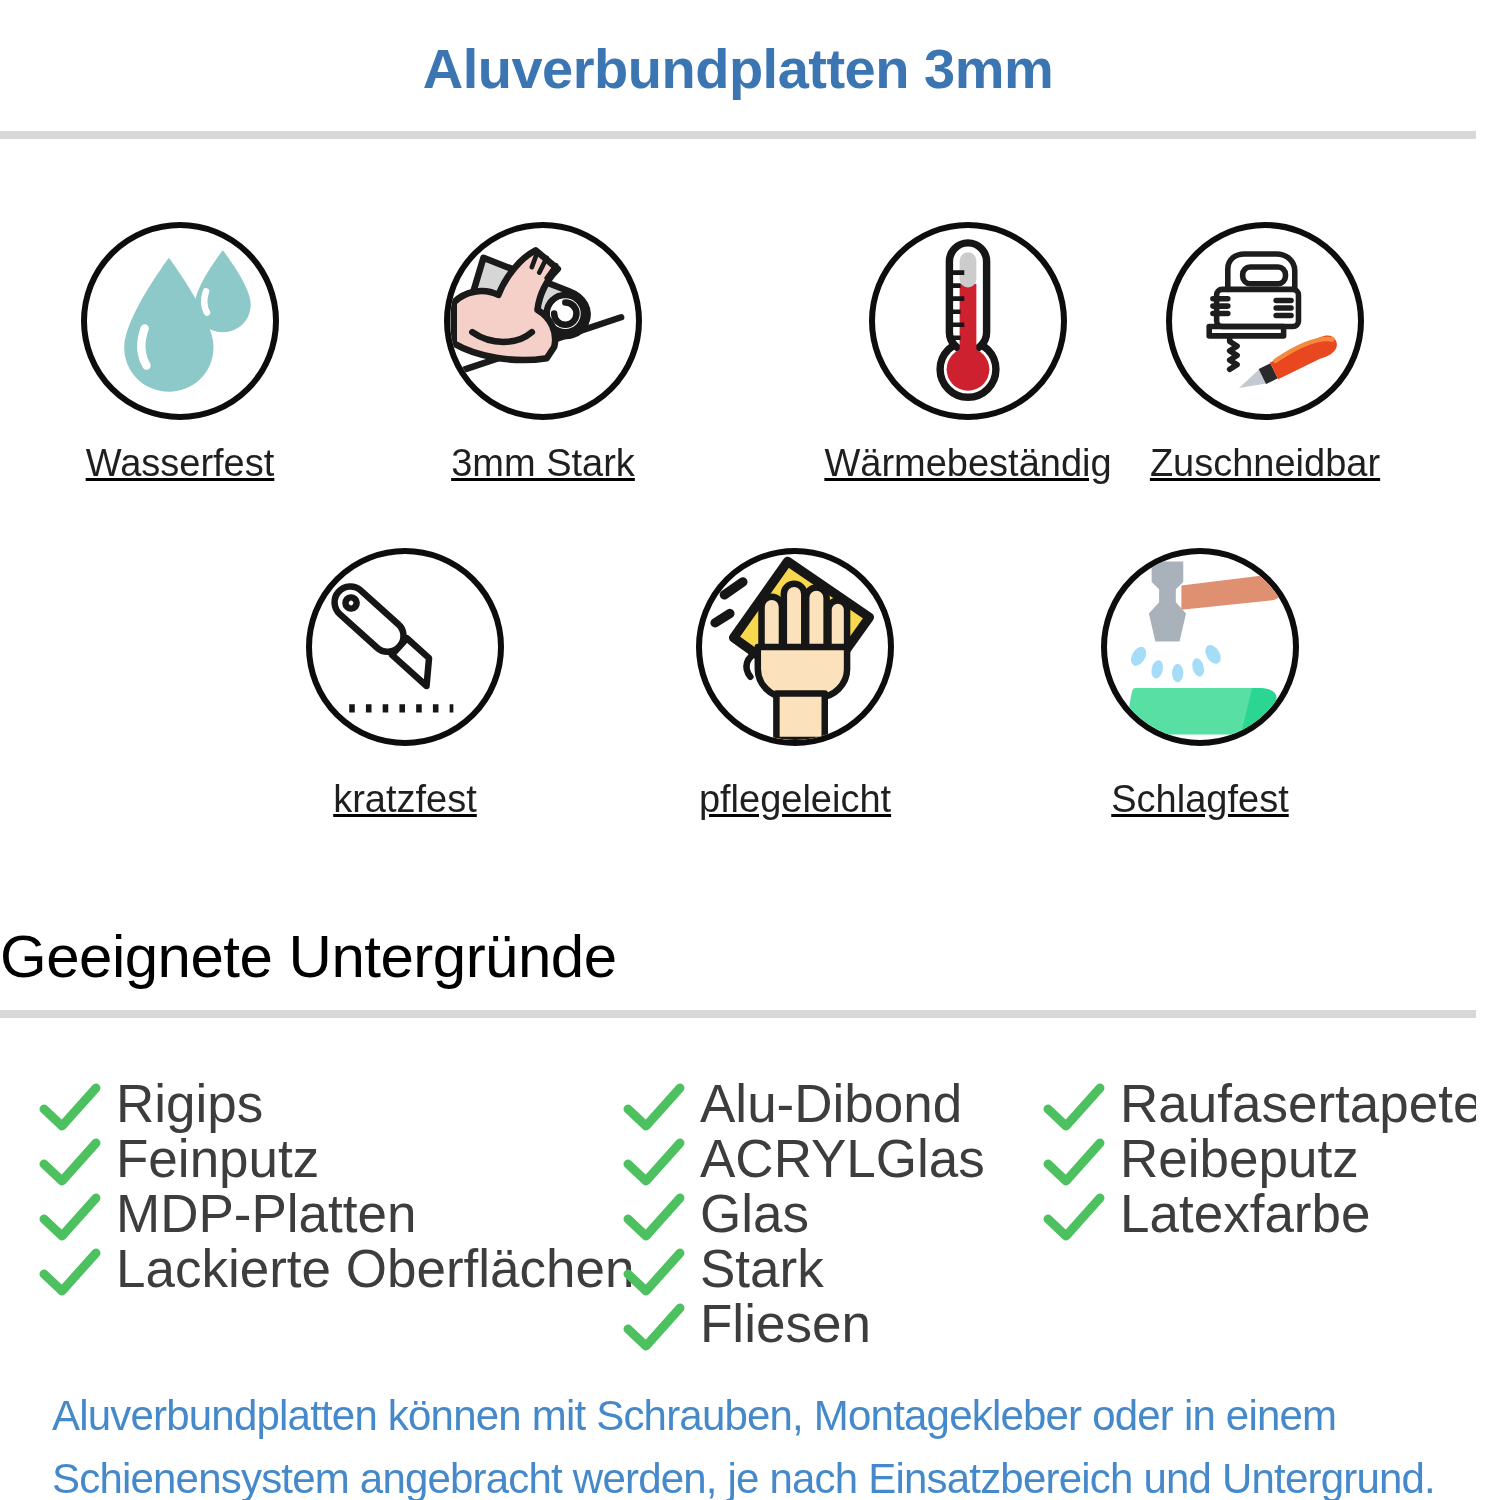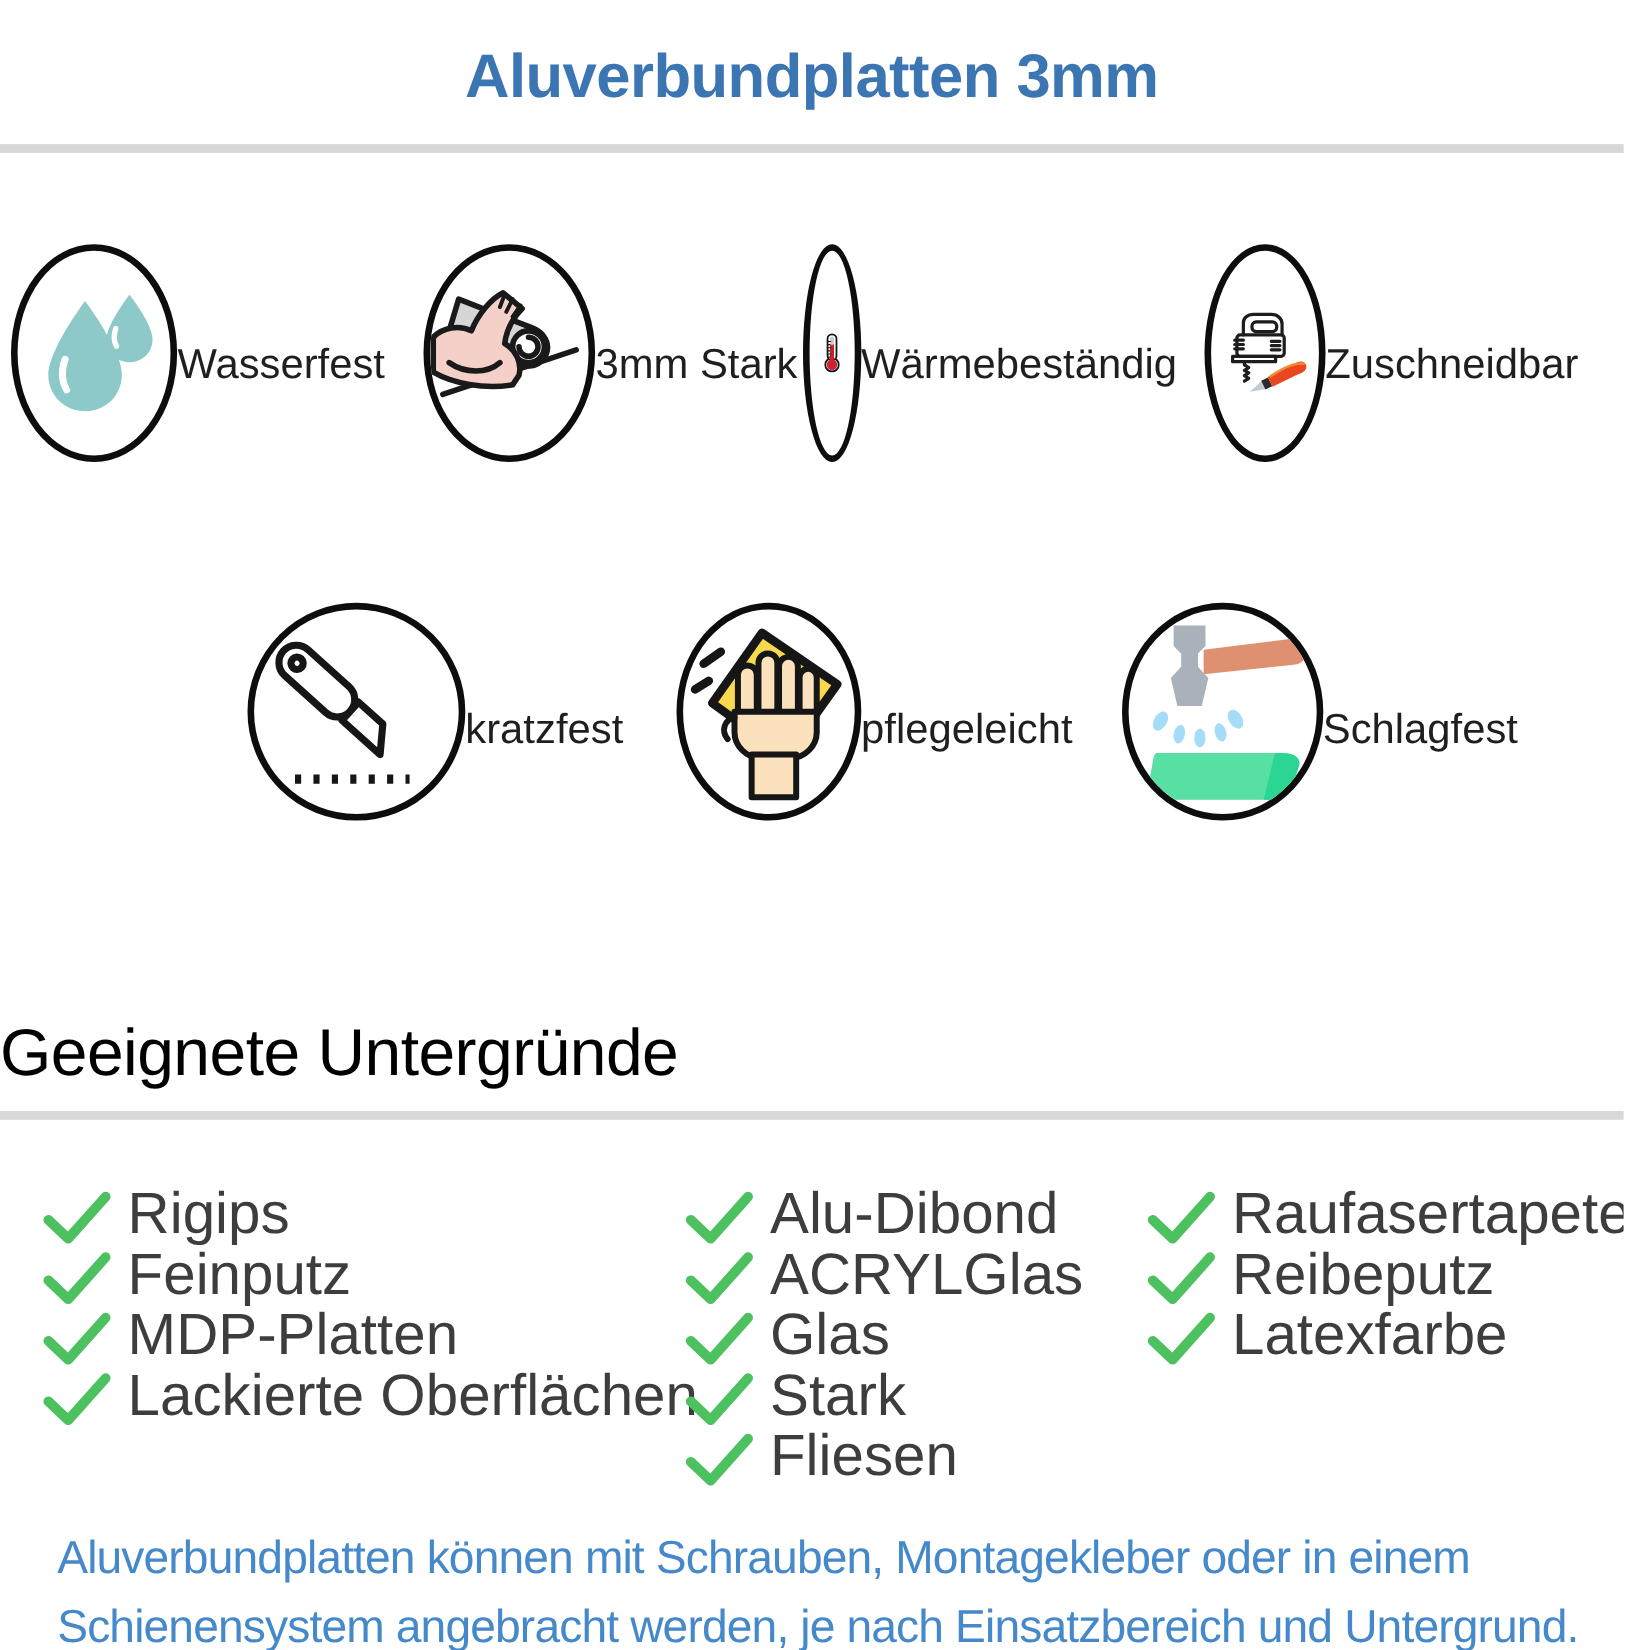--- a/index.html
+++ b/index.html
@@ -12,34 +12,34 @@
     font-size:56px;font-weight:600;color:#3b76b3;letter-spacing:-0.5px;
   }
   .h2{
     position:absolute;top:922px;left:0;width:100%;
     font-size:60px;font-weight:500;color:#000000;letter-spacing:-0.5px;
   }
   .bar{position:absolute;left:0;width:1500px;height:8px;background:#d8d8d8;}
   .bar1{top:131px;}
   .bar2{top:1010px;}
 
-  .feature{position:absolute;display:flex;flex-direction:row;align-items:center;}
+  .feature{position:absolute;display:flex;flex-direction:column;align-items:center;text-decoration:underline;}
   .feature .circle{
     width:186px;height:186px;border:6px solid #0d0d0d;border-radius:50%;
     background:#fff;overflow:hidden;display:flex;align-items:center;justify-content:center;
   }
   .feature .circle svg{width:186px;height:186px;display:block;}
   .feature .flabel{
     margin-top:22px;font-size:38px;font-weight:500;color:#1f1f1f;white-space:nowrap;
   }
   .row2 .flabel{margin-top:32px;}
 
   .f1{left:10px;top:222px;width:340px;}
-  .f2{left:385px;top:222px;width:340px;}
-  .f3{left:730px;top:222px;width:340px;}
+  .f2{left:373px;top:222px;width:340px;}
+  .f3{left:798px;top:222px;width:340px;}
   .f4{left:1095px;top:222px;width:340px;}
   .f5{left:225px;top:548px;width:360px;}
   .f6{left:615px;top:548px;width:360px;}
   .f7{left:1020px;top:548px;width:360px;}
 
   .col{position:absolute;top:1076px;list-style:none;margin:0;padding:0;}
   .col1{left:38px;}
   .col2{left:622px;}
   .col3{left:1042px;}
   .col li{

